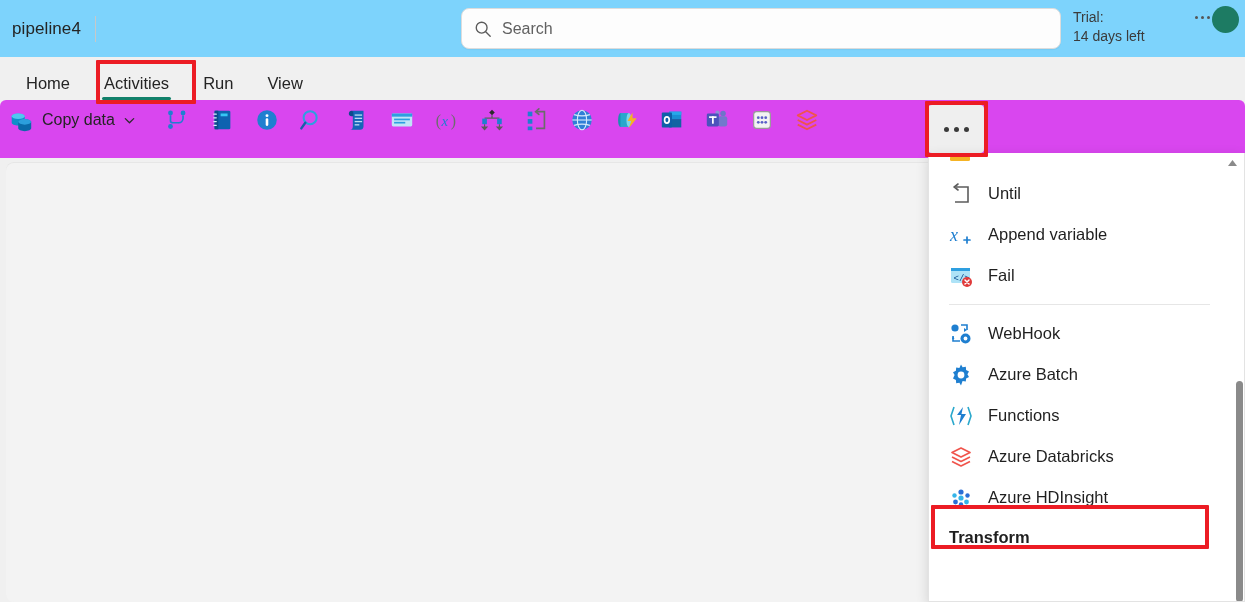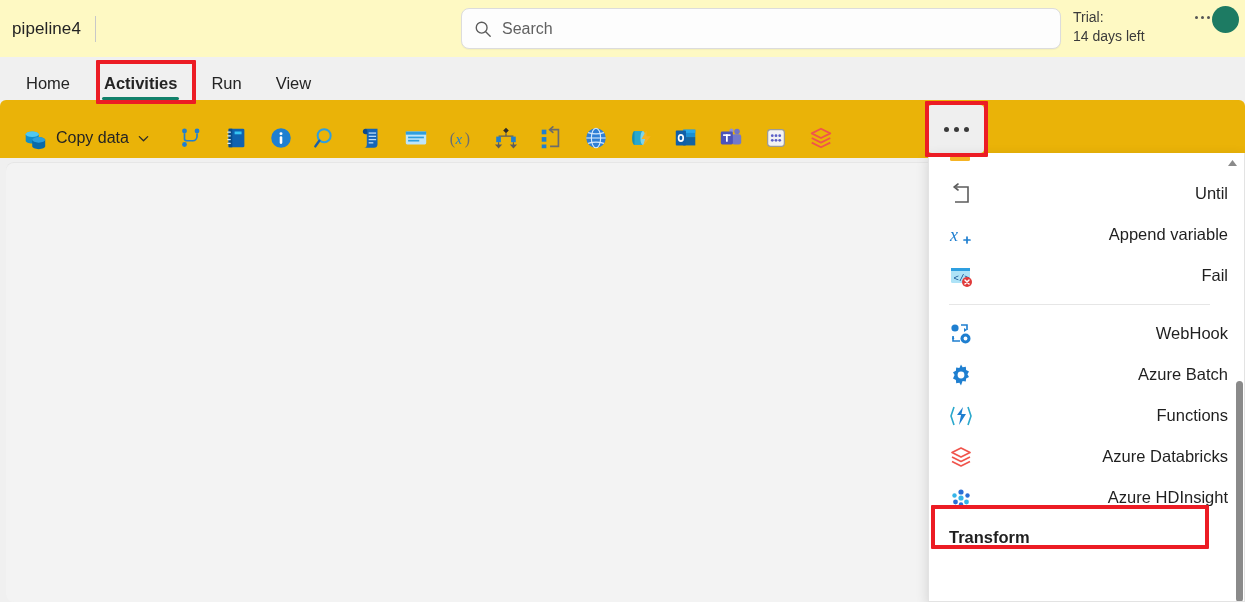--- a/index.html
+++ b/index.html
@@ -7,21 +7,21 @@
     width: 1245px; height: 602px;
     font-family: "Liberation Sans", sans-serif;
     background: #f0f0f0;
     overflow: hidden;
   }
   #app { position: relative; width: 1245px; height: 602px; background: #f0f0f0; }
 
   
   .topbar {
     position: absolute; left: 0; top: 0; width: 1245px; height: 57px;
-    background: #fef9c3; display: flex; align-items: center;
+    background: #7dd3fc; display: flex; align-items: center;
   }
   .brand {
     display: flex; align-items: center; height: 100%;
     padding-left: 12px;
   }
   .brand-title {
     font-size: 17px; color: #242424; letter-spacing: .1px;
   }
   .brand-divider {
     width: 1px; height: 26px; background: #c8c8c8; margin-left: 14px;
@@ -58,29 +58,29 @@
   
   .tabrow {
     position: absolute; left: 0; top: 57px; width: 1245px; height: 47px;
     display: flex; align-items: flex-end; padding-left: 10px; gap: 2px;
   }
   .tab {
     position: relative; padding: 0 16px; height: 42px;
     display: flex; align-items: center; justify-content: center;
     font-size: 16.5px; color: #242424; cursor: pointer;
   }
-  .tab.active { font-weight: bold; text-align: right; }
+  .tab.active { font-weight: normal; text-align: right; }
   .tab.active::after {
     content: ""; position: absolute; left: 14px; right: 14px; bottom: 4px;
     height: 3px; border-radius: 2px; background: #11806a;
   }
   .ribbon {
     position: absolute; left: 0; top: 100px; width: 1245px; height: 58px;
-    background: #eab308; border-radius: 6px 6px 0 0;
-    display: flex; align-items: flex-end; padding-left: 14px; gap: 3px;
+    background: #d946ef; border-radius: 6px 6px 0 0;
+    display: flex; align-items: flex-start; gap: 3px;
   }
   .rb-btn {
     height: 40px; display: flex; align-items: center; gap: 8px;
     padding: 0 8px; border-radius: 4px; cursor: pointer; background: transparent;
     border: none; font-family: inherit;
   }
   .rb-label { font-size: 16px; color: #242424; white-space: nowrap; }
   .rb-ico { width: 26px; height: 26px; display:block; flex: none; }
   .chev { width: 13px; height: 13px; flex: none; }
   .rb-spacer { width: 6px; }
@@ -111,21 +111,21 @@
   .menu-clip { position: absolute; left: 0; top: 0; width: 317px; height: 449px; }
   .menu-top-partial {
     position: absolute; left: 14px; top: -6px; width: 34px; height: 20px;
   }
   .menu-scroll-up {
     position: absolute; right: 8px; top: 6px; width: 11px; height: 8px;
   }
   .menu-list { position: absolute; left: 0; top: 20px; width: 299px; }
   .mi {
     display: flex; align-items: center; height: 41px;
-    padding-left: 20px; gap: 15px; cursor: pointer; justify-content: space-between;
+    padding-left: 20px; gap: 15px; cursor: pointer;
   }
   .mi-ico { width: 24px; height: 24px; flex: none; display:block; }
   .mi-label { font-size: 16.5px; color: #1f1f1f; }
   .mi-sep { height: 1px; background: #e6e6e6; margin: 8px 18px 8px 20px; }
   .mi-head {
     font-size: 16.5px; font-weight: bold; color: #1f1f1f;
     padding: 10px 0 8px 20px;
   }
   .menu-scrollbar {
     position: absolute; right: 3px; top: 228px; width: 7px; height: 221px;

